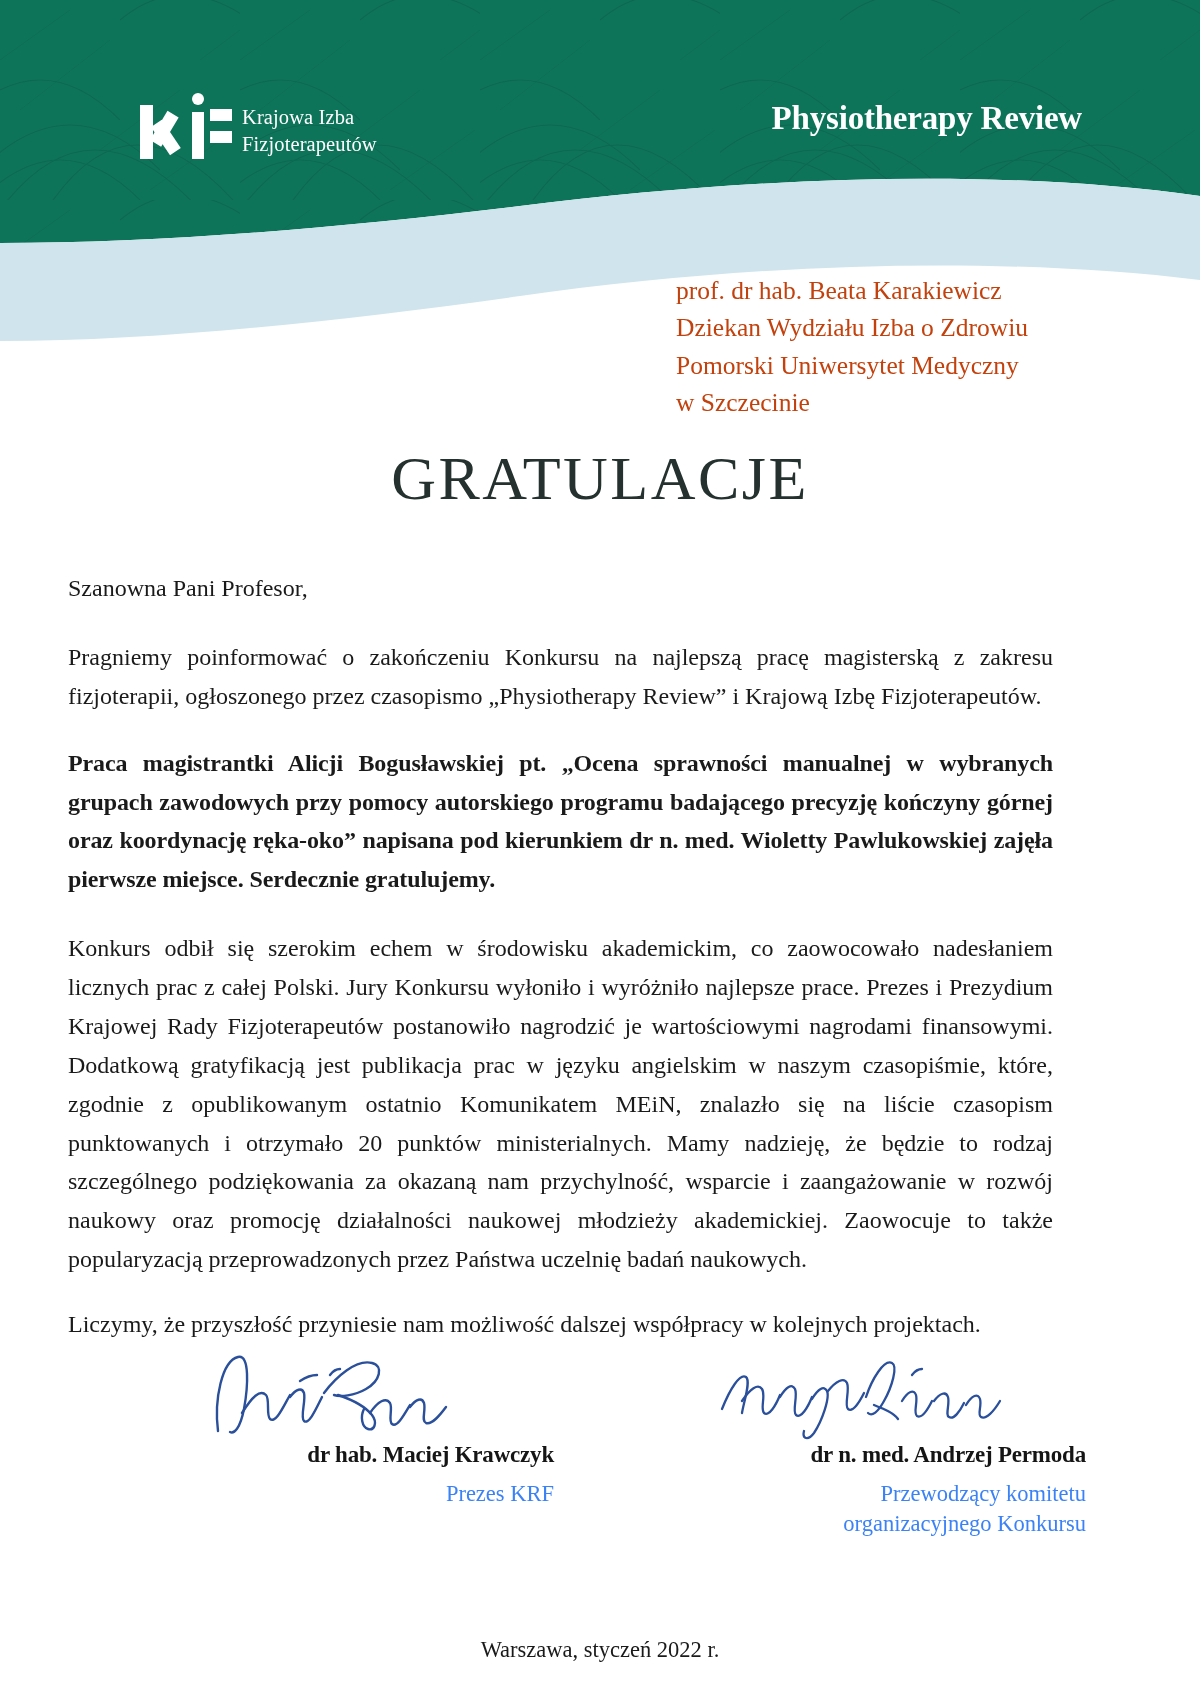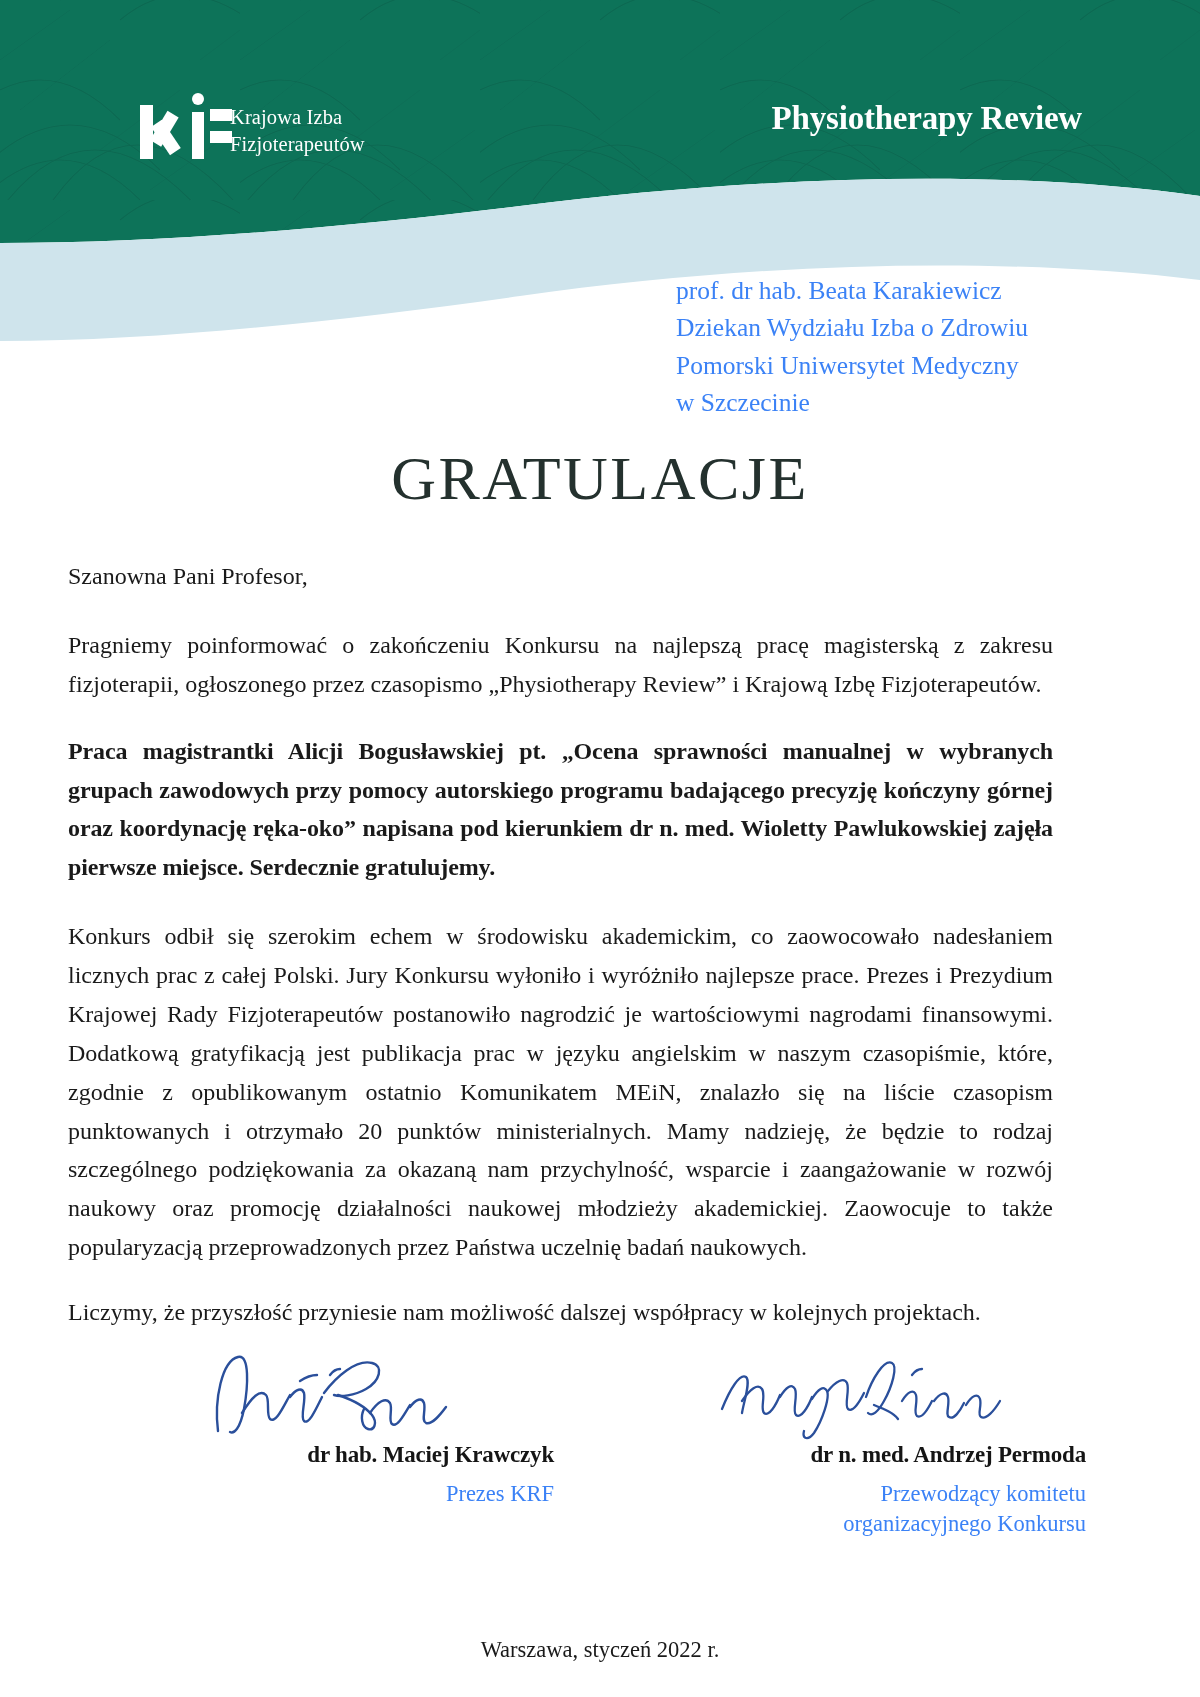--- a/index.html
+++ b/index.html
@@ -39,21 +39,21 @@
     height: 215px;
   }
 
   
   #logo-block {
     position: absolute;
     left: 140px;
     top: 93px;
     display: flex;
     align-items: flex-end;
-    gap: 4px;
+    gap: 16px;
   }
   .logo-mark {
     position: relative;
     width: 86px;
     height: 66px;
   }
   
   .logo-k {
     position: absolute;
     left: 0; top: 12px;
@@ -132,21 +132,21 @@
     white-space: nowrap;
   }
 
   
   #recipient {
     position: absolute;
     left: 676px;
     top: 272px;
     font-size: 25.5px;
     line-height: 1.47;
-    color: #3b82f6;
+    color: #c2410c;
     white-space: nowrap;
   }
 
   
   #doc-title {
     position: absolute;
     left: 0;
     top: 443px;
     width: 1200px;
     text-align: center;
@@ -161,21 +161,21 @@
     position: absolute;
     left: 68px;
     top: 553px;
     width: 985px;
   }
   .para {
     font-size: 24px;
     line-height: 1.62;
     text-align: justify;
     text-justify: inter-word;
-    margin: 4px 0 22px 0;
+    margin: 16px 0 22px 0;
     color: #1a1a1a;
     hyphens: none;
   }
   .para.salutation {
     text-align: left;
     margin-bottom: 30px;
   }
   .para.bold {
     font-weight: bold;
     letter-spacing: -0.1px;

